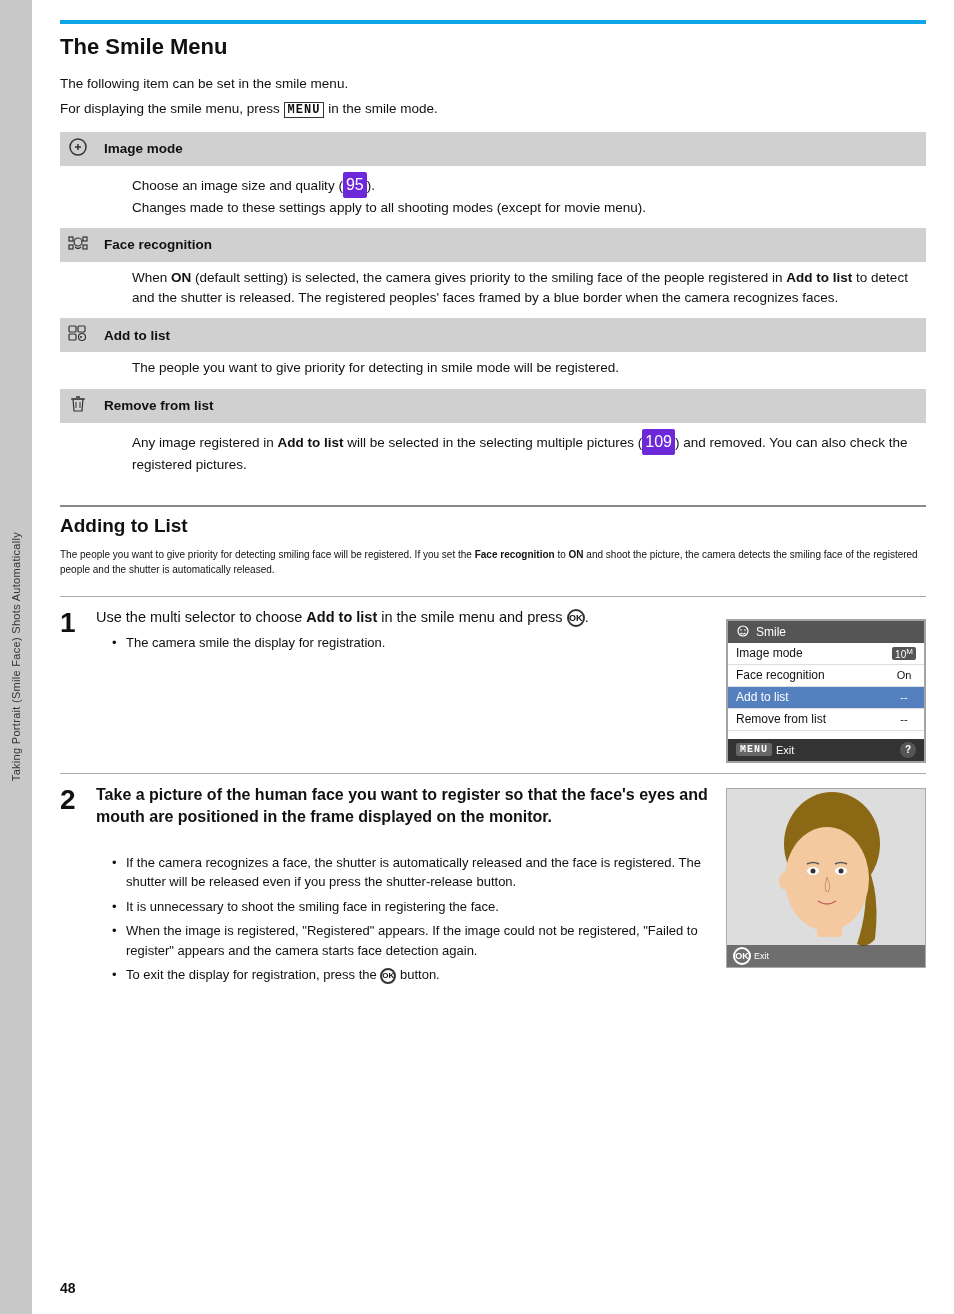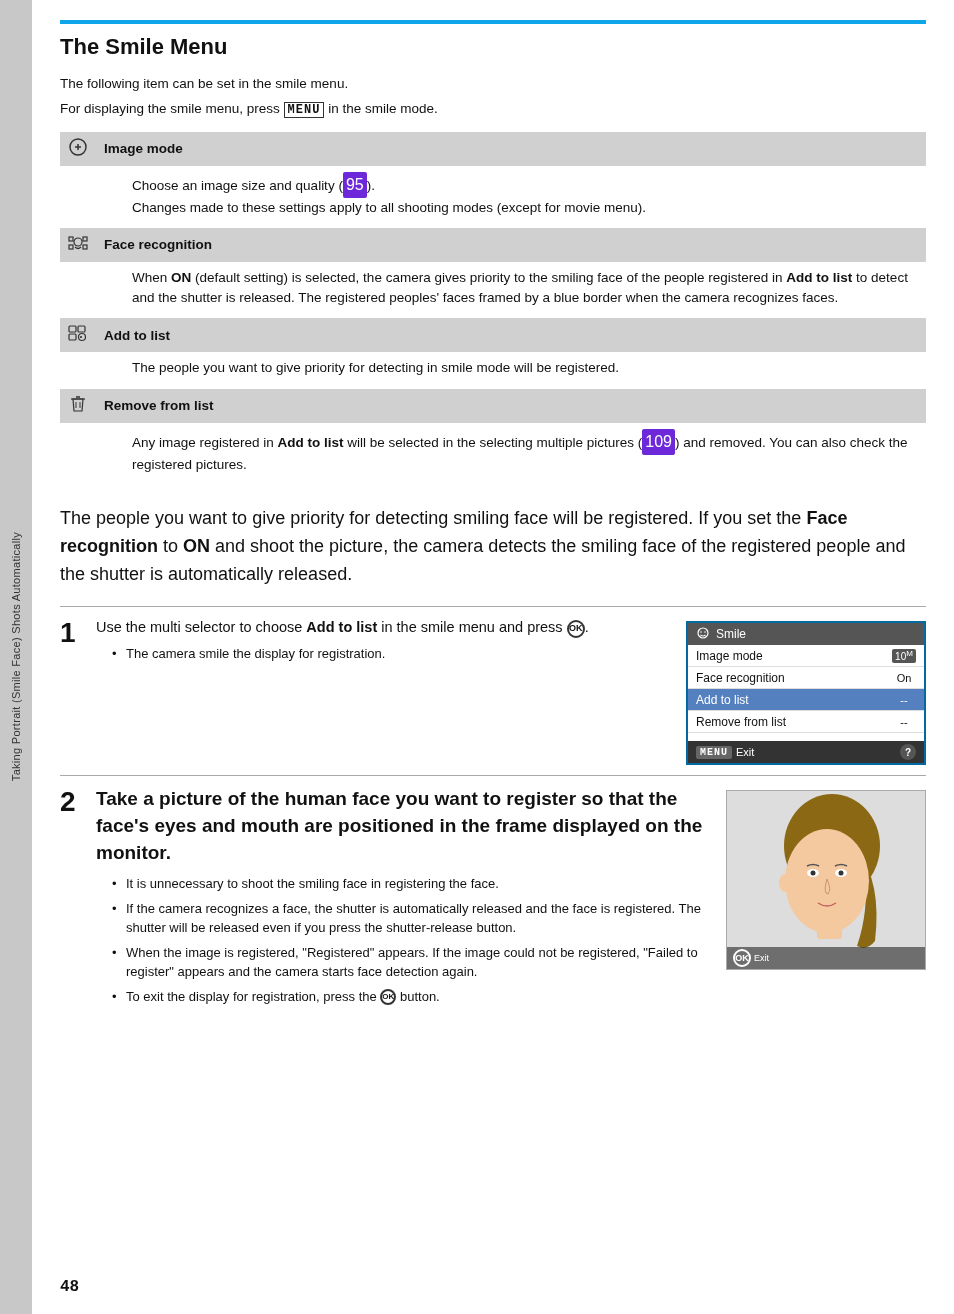--- a/index.html
+++ b/index.html
@@ -41,23 +41,22 @@
       flex: 1;
       padding: 20px 28px 28px 28px;
       position: relative;
     }
 
     
     .page-number {
       position: absolute;
       bottom: 18px;
       left: 28px;
-      font-size: 16px;
-      font-weight: bold;
-      font-family: Liberation Mono, monospace;
+      font-size: 14px;
+      font-weight: bold;
     }
 
     
     .page-title {
       font-size: 22px;
       font-weight: bold;
       border-top: 4px solid #0ea5e9;
       padding-top: 10px;
       margin-bottom: 14px;
     }
@@ -117,21 +116,21 @@
     .section-heading {
       font-size: 19px;
       font-weight: bold;
       border-top: 2px solid #888;
       padding-top: 8px;
       margin-top: 4px;
       margin-bottom: 10px;
     }
 
     .section-intro {
-      font-size: 18px;
+      font-size: 10px;
       line-height: 1.55;
       margin-bottom: 18px;
     }
 
     
     .steps-area {
       width: 100%;
     }
 
     .step-row {
@@ -181,25 +180,25 @@
       position: absolute;
       left: 0;
     }
 
     .step-image {
       flex-shrink: 0;
     }
 
     
     .camera-menu {
-      border: 2px solid #0369a1;
+      border: 2px solid #a3a3a3;
       background: #fff;
-      width: 240px;
+      width: 200px;
       font-size: 12px;
-      margin-top: 4px;
+      margin-top: 12px;
     }
 
     .camera-menu-title {
       background: #555;
       color: #fff;
       padding: 3px 8px;
       display: flex;
       align-items: center;
       gap: 6px;
       font-size: 12px;
@@ -415,20 +414,21 @@
         <tr class="content-row">
           <td></td>
           <td class="indented">
             Any image registered in <strong>Add to list</strong> will be selected in the selecting multiple pictures (<span class="ref-badge">109</span>) and removed. You can also check the registered pictures.
           </td>
         </tr>
 
       </tbody>
     </table>
 
+    <h2 class="section-heading">Adding to List</h2>
     <p class="section-intro">
       The people you want to give priority for detecting smiling face will be registered. If you set the <strong>Face recognition</strong> to <strong>ON</strong> and shoot the picture, the camera detects the smiling face of the registered people and the shutter is automatically released.
     </p>
 
     <div class="steps-area">
 
       <div class="step-row">
         <div class="step-number">1</div>
         <div class="step-content">
           <p class="step-title">
@@ -473,26 +473,26 @@
               <span>Exit</span>
               <span class="help-icon">?</span>
             </div>
           </div>
         </div>
       </div>
 
       <div class="step-row" style="align-items:flex-start;">
         <div class="step-number">2</div>
         <div class="step-content">
-          <p class="step-title" style="font-size:19px;font-weight:bold;line-height:1.4;margin-bottom:8px;">
+          <p class="step-title" style="font-size:16px;font-weight:bold;line-height:1.4;margin-bottom:24px;">
             Take a picture of the human face you want to register so that the face's eyes and mouth are positioned in the frame displayed on the monitor.
           </p>
           <ul class="bullet-list">
+            <li>If the camera recognizes a face, the shutter is automatically released and the face is registered. The shutter will be released even if you press the shutter-release button.</li>
             <li>It is unnecessary to shoot the smiling face in registering the face.</li>
-            <li>If the camera recognizes a face, the shutter is automatically released and the face is registered. The shutter will be released even if you press the shutter-release button.</li>
             <li>When the image is registered, "Registered" appears. If the image could not be registered, "Failed to register" appears and the camera starts face detection again.</li>
             <li>To exit the display for registration, press the <span style="display:inline-flex;align-items:center;justify-content:center;width:16px;height:16px;border:2px solid #333;border-radius:50%;font-size:8px;font-weight:bold;vertical-align:middle;">OK</span> button.</li>
           </ul>
         </div>
         <div class="step-image">
           <div class="face-photo">
             
             <svg width="200" height="180" viewBox="0 0 200 180">
 
               <rect width="200" height="180" fill="#ddd"></rect>

